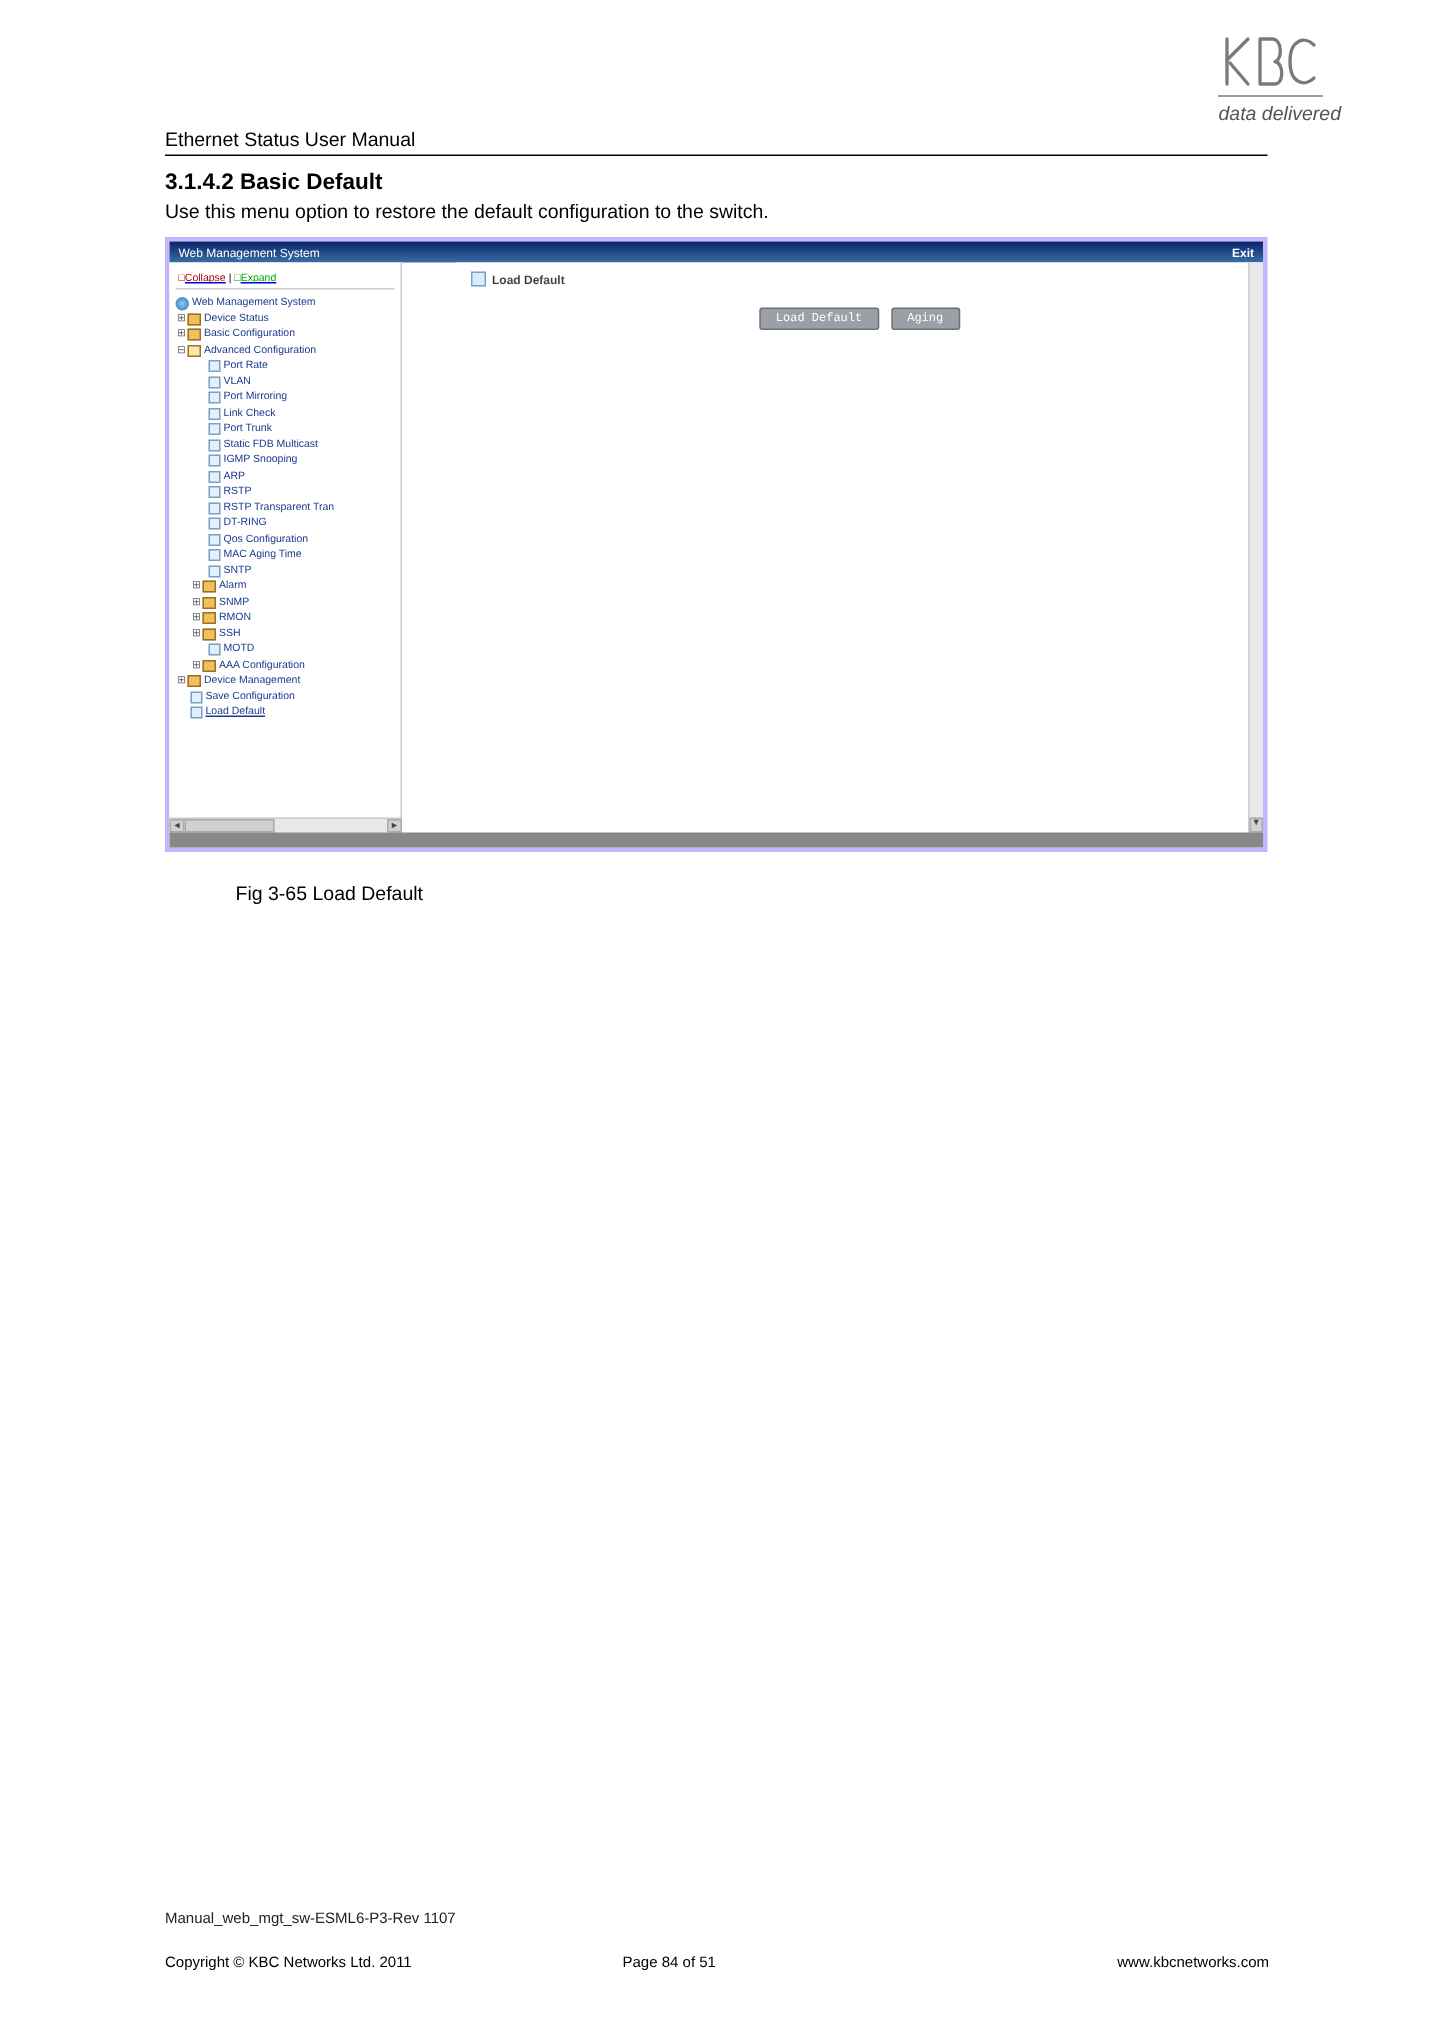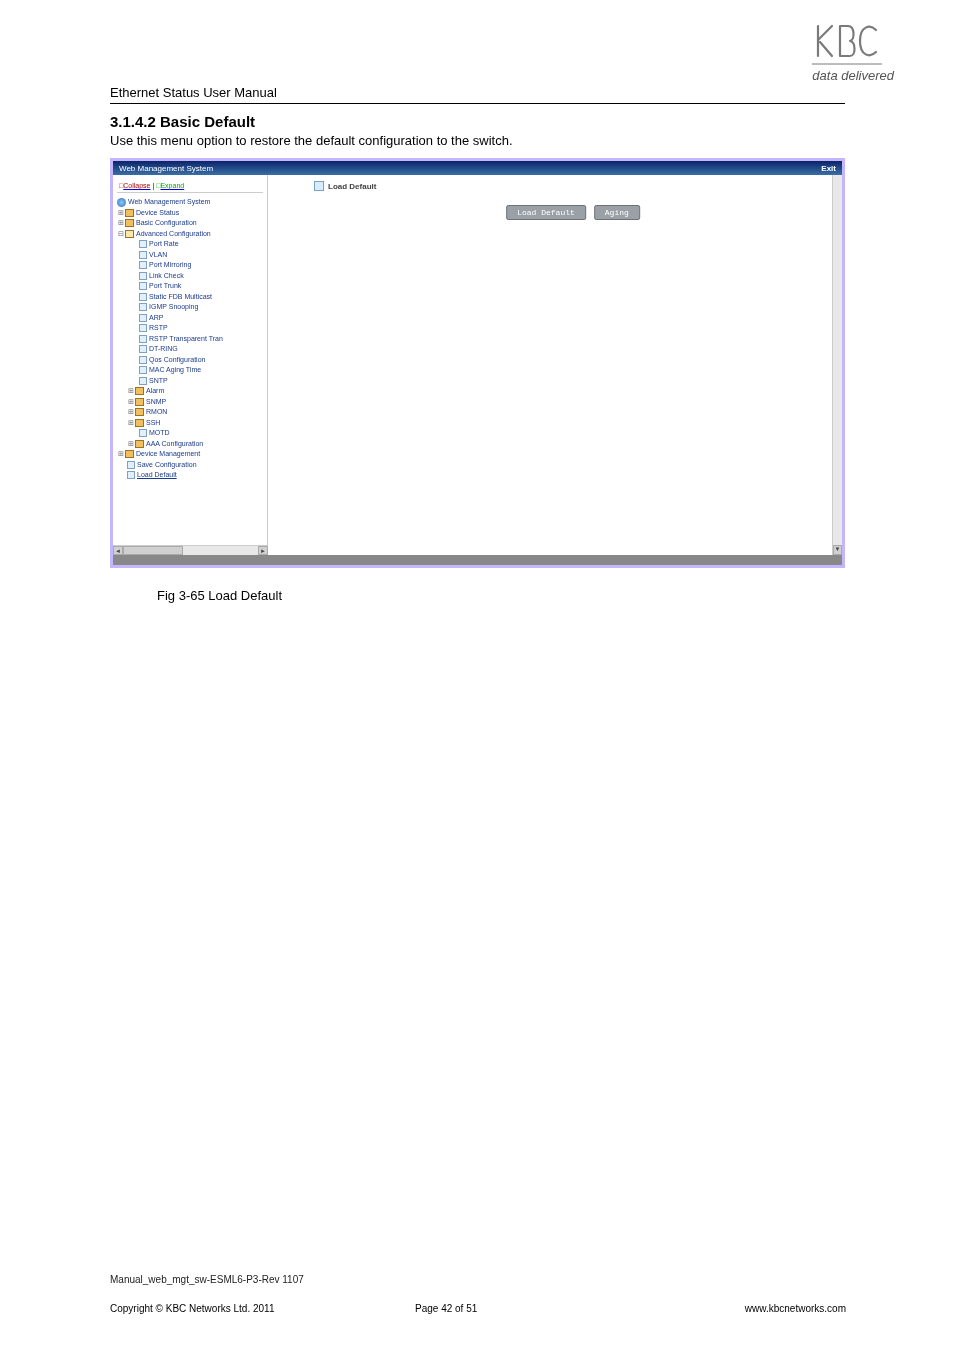--- a/index.html
+++ b/index.html
@@ -425,14 +425,14 @@
     <div class="arrow">▼</div>
   </div>
 
   <div class="ss-bottombar"></div>
 </div>
 
 <div class="fig-caption">Fig 3-65 Load Default</div>
 
 <div class="footer-file">Manual_web_mgt_sw-ESML6-P3-Rev 1107</div>
 <div class="footer-copy">Copyright © KBC Networks Ltd. 2011</div>
-<div class="footer-page">Page 42 of 51</div>
+<div class="footer-page">Page 84 of 51</div>
 <div class="footer-url">www.kbcnetworks.com</div>
 
 </body></html>

